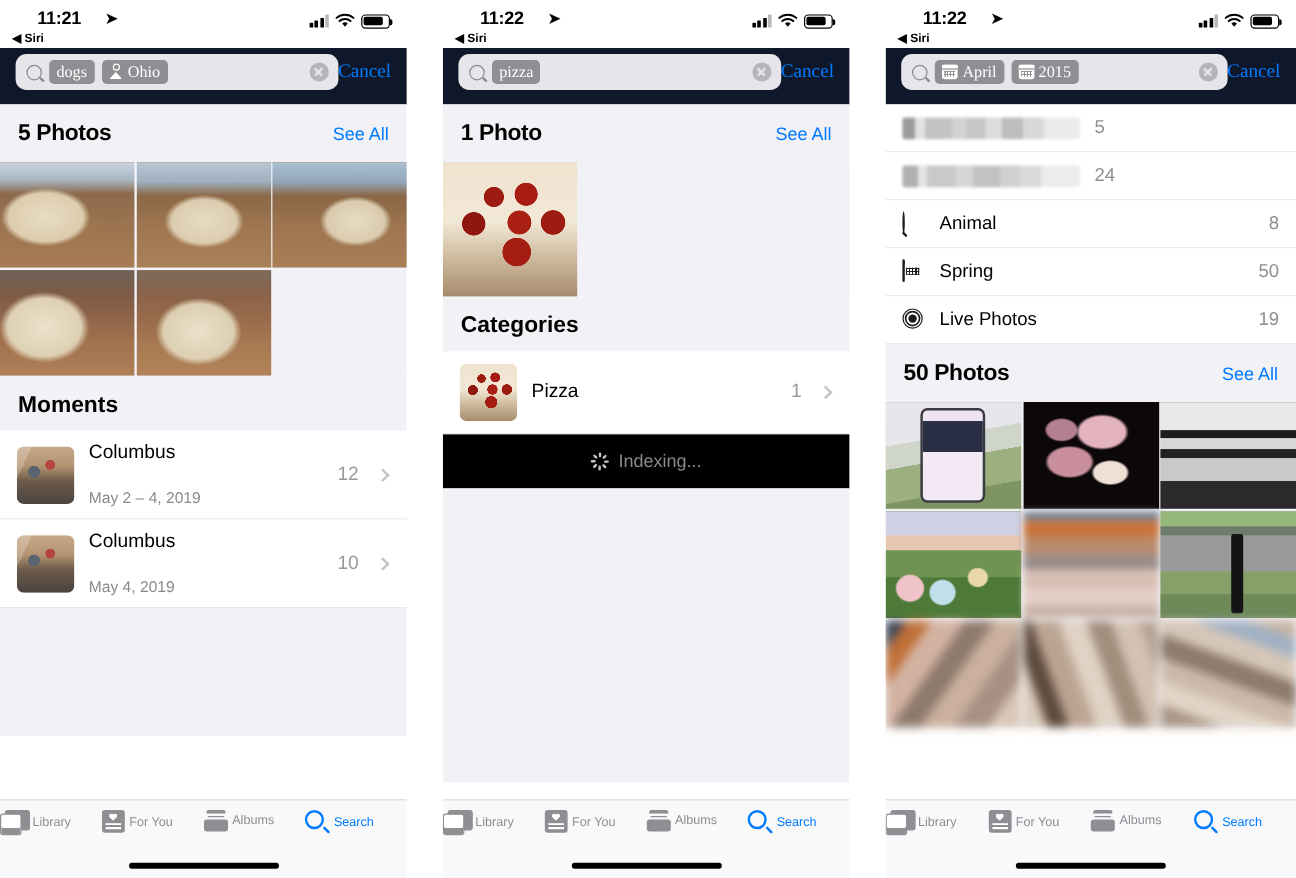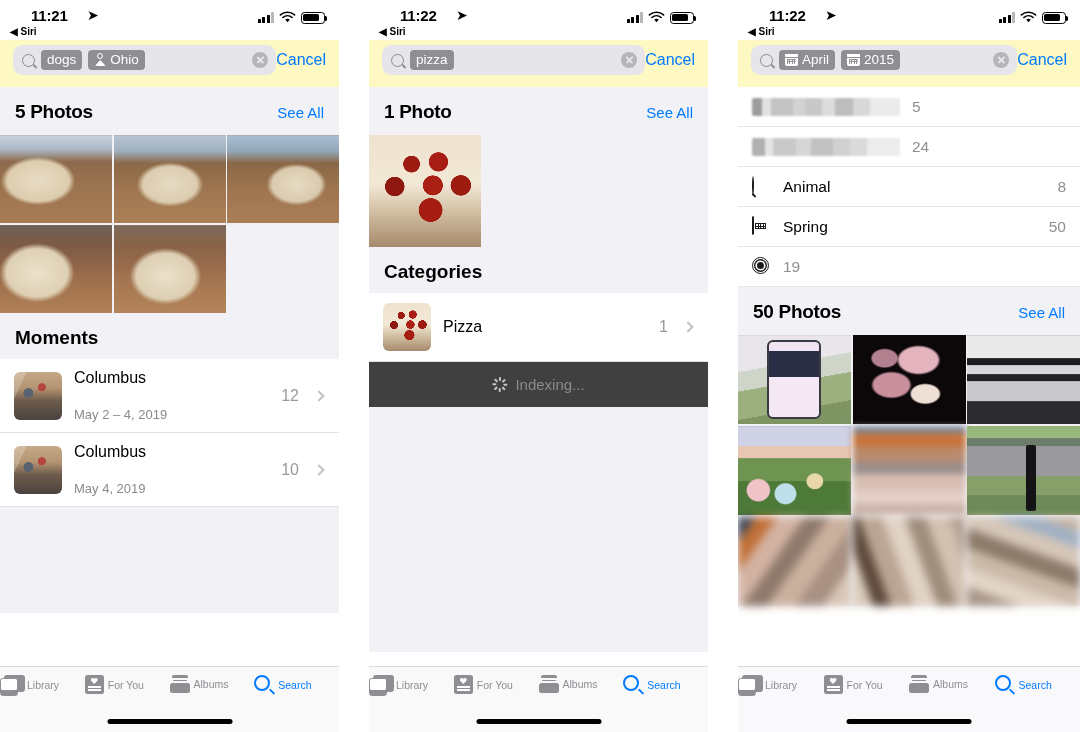--- a/index.html
+++ b/index.html
@@ -49,21 +49,21 @@
   }
   .batt::after{
     content:""; position:absolute; right:-3.4px; top:3.6px; width:2px;height:4.5px;
     background:#000; border-radius:0 1.5px 1.5px 0;
   }
   .batt span{ display:block; height:100%; background:#000; border-radius:1.6px; }
 
   
   .searchrow {
     display:flex; align-items:center; padding: 5px 13px 12px 13px;
-    background:#fef9c3; gap:0;
+    background:#0f172a; gap:0;font-family:Liberation Serif, serif;
   }
   .searchfield {
     flex:1; height: 30px; background:#e6e6ea; border-radius:9px;
     display:flex; align-items:center; padding: 0 8px 0 9px; gap:6px;
     position:relative;
   }
   .mag {
     width:13px;height:13px;border:1.6px solid #8a8a8f;border-radius:50%;
     position:relative;flex:none;
   }
@@ -232,21 +232,21 @@
     display:flex;align-items:center;justify-content:center;
   }
   .live-ico::after{
     content:"";width:7px;height:7px;border-radius:50%;
     box-shadow: 0 0 0 1.6px #fff, 0 0 0 3px #1c1c1e;
     background:#1c1c1e;
   }
 
   
   .indexing{
-    background:#404040; display:flex;align-items:center;justify-content:center;
+    background:#000000; display:flex;align-items:center;justify-content:center;
     gap:8px; padding: 14px 0; color:#8a8a8e; font-size:15px;
   }
   .spinner{
     width:15px;height:15px;position:relative;flex:none;
   }
   .spinner i{
     position:absolute;left:6.6px;top:0;width:1.7px;height:4.3px;
     background:#c6c6ca;border-radius:1px;transform-origin:0.85px 7.5px;
   }
 
@@ -627,20 +627,21 @@
     </div>
     <div class="srow">
       <span class="ico"><span class="cal-dark"></span></span>
       <span class="lbl">Spring</span>
       <span class="cnt">50</span>
     </div>
     <div class="srow">
       <span class="ico">
           <span class="live-ico"></span>
         </span>
+      <span class="lbl">Live Photos</span>
       <span class="cnt">19</span>
     </div>
 
     <div class="sec">
       <h2>50 Photos</h2>
       <span class="seeall">See All</span>
     </div>
 
     <div class="grid">
       <div class="cell p-phone"></div>

